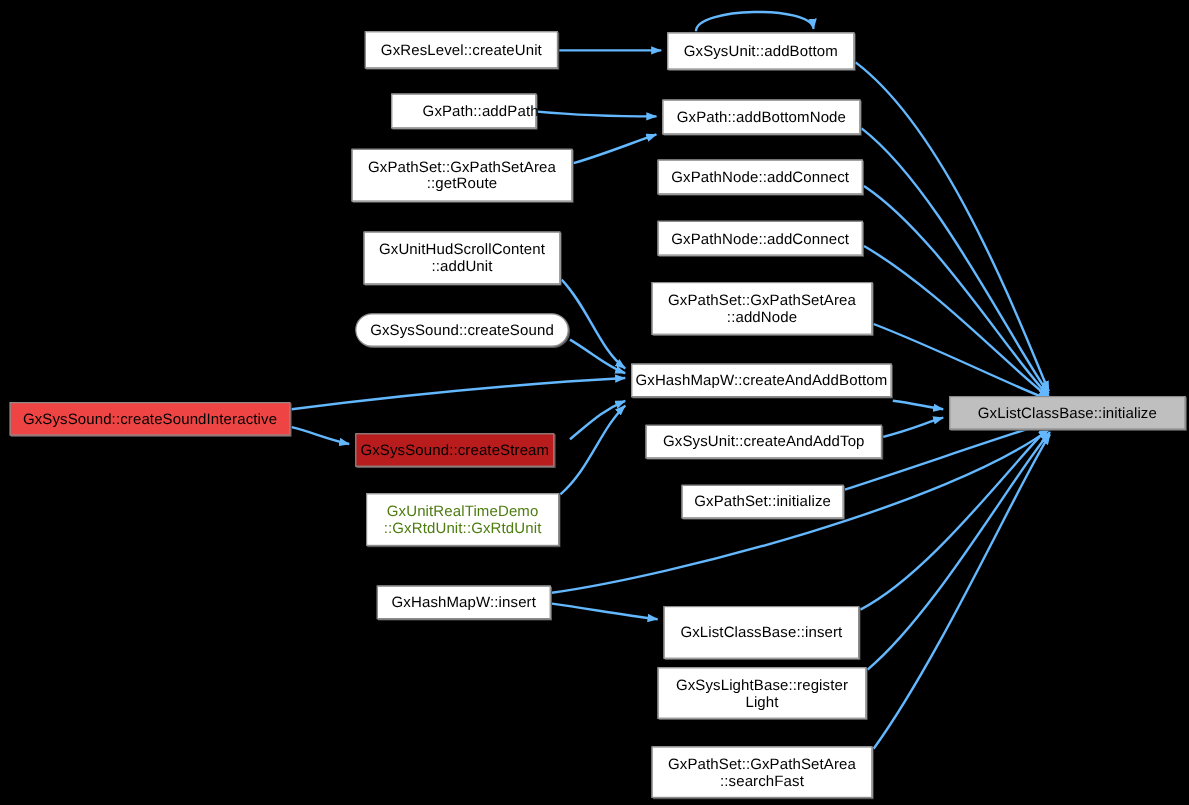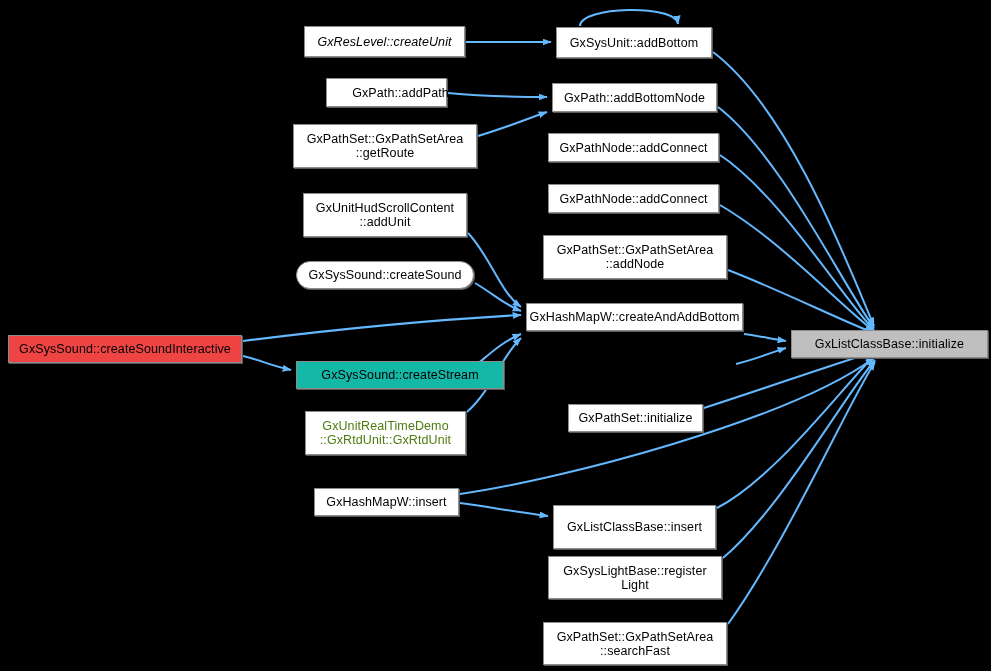--- a/index.html
+++ b/index.html
@@ -86,37 +86,38 @@
         <path d="M704,408 C760,390 840,362 874,352" fill="none" stroke="#63b8ff" stroke-width="2" marker-end="url(#arrowhead)"></path>
         <path d="M717,508 C775,478 840,390 874,356" fill="none" stroke="#63b8ff" stroke-width="2" marker-end="url(#arrowhead)"></path>
         <path d="M460,494 C560,480 790,420 874,358" fill="none" stroke="#63b8ff" stroke-width="2" marker-end="url(#arrowhead)"></path>
         <path d="M460,503 C490,507 515,512 548,516" fill="none" stroke="#63b8ff" stroke-width="2" marker-end="url(#arrowhead)"></path>
         <path d="M723,558 C780,510 845,395 875,360" fill="none" stroke="#63b8ff" stroke-width="2" marker-end="url(#arrowhead)"></path>
         <path d="M728,624 C785,545 850,400 875,362" fill="none" stroke="#63b8ff" stroke-width="2" marker-end="url(#arrowhead)"></path>
       </g>
   </svg>
 
   <div id="node-layer">
-      <div class="node" style="left: 304px; top: 26px; width: 161px; height: 31px; border-color: rgb(140, 140, 140); background: rgb(255, 255, 255); color: rgb(0, 0, 0); font-style: italic;"><span class="node-label">GxResLevel::createUnit</span></div>
+      <div class="node" style="left: 304px; top: 26px; width: 161px; height: 31px; border-color: rgb(140, 140, 140); background: rgb(255, 255, 255); color: rgb(0, 0, 0);"><span class="node-label">GxResLevel::createUnit</span></div>
       <div class="node" style="left: 556px; top: 27px; width: 156px; height: 31px; border-color: rgb(140, 140, 140); background: rgb(255, 255, 255); color: rgb(0, 0, 0); justify-content: center;"><span class="node-label">GxSysUnit::addBottom</span></div>
       <div class="node" style="left: 326px; top: 78px; width: 121px; height: 29px; border-color: rgb(140, 140, 140); background: rgb(255, 255, 255); color: rgb(0, 0, 0); padding-left: 28px;"><span class="node-label">GxPath::addPath</span></div>
       <div class="node" style="left: 552px; top: 83px; width: 165px; height: 29px; border-color: rgb(140, 140, 140); background: rgb(255, 255, 255); color: rgb(0, 0, 0);"><span class="node-label">GxPath::addBottomNode</span></div>
       <div class="node" style="left: 293px; top: 124px; width: 184px; height: 44px; border-color: rgb(140, 140, 140); background: rgb(255, 255, 255); color: rgb(0, 0, 0);"><span class="node-label">GxPathSet::GxPathSetArea
 ::getRoute</span></div>
       <div class="node" style="left: 548px; top: 133px; width: 171px; height: 29px; border-color: rgb(140, 140, 140); background: rgb(255, 255, 255); color: rgb(0, 0, 0);"><span class="node-label">GxPathNode::addConnect</span></div>
       <div class="node" style="left: 548px; top: 184px; width: 171px; height: 29px; border-color: rgb(140, 140, 140); background: rgb(255, 255, 255); color: rgb(0, 0, 0);"><span class="node-label">GxPathNode::addConnect</span></div>
       <div class="node" style="left: 303px; top: 193px; width: 164px; height: 44px; border-color: rgb(140, 140, 140); background: rgb(255, 255, 255); color: rgb(0, 0, 0);"><span class="node-label">GxUnitHudScrollContent
 ::addUnit</span></div>
       <div class="node" style="left: 543px; top: 235px; width: 184px; height: 44px; border-color: rgb(140, 140, 140); background: rgb(255, 255, 255); color: rgb(0, 0, 0);"><span class="node-label">GxPathSet::GxPathSetArea
 ::addNode</span></div>
       <div class="node" style="left: 296px; top: 261px; width: 178px; height: 28px; border-color: rgb(140, 140, 140); background: rgb(255, 255, 255); color: rgb(0, 0, 0); border-radius: 14px;"><span class="node-label">GxSysSound::createSound</span></div>
       <div class="node" style="left: 526px; top: 303px; width: 217px; height: 28px; border-color: rgb(140, 140, 140); background: rgb(255, 255, 255); color: rgb(0, 0, 0);"><span class="node-label">GxHashMapW::createAndAddBottom</span></div>
       <div class="node" style="left: 8px; top: 335px; width: 234px; height: 28px; border-color: rgb(140, 140, 140); background: #ef4444; color: rgb(0, 0, 0);"><span class="node-label">GxSysSound::createSoundInteractive</span></div>
       <div class="node highlight" style="left: 791px; top: 330px; width: 197px; height: 28px; border-color: rgb(140, 140, 140); background: rgb(191, 191, 191); color: rgb(0, 0, 0);"><span class="node-label">GxListClassBase::initialize</span></div>
-      <div class="node" style="left: 296px; top: 361px; width: 208px; height: 28px; border-color: rgb(140, 140, 140); background: #14b8a6; color: rgb(0, 0, 0);"><span class="node-label">GxSysSound::createStream</span></div>
+      <div class="node" style="left: 538px; top: 354px; width: 197px; height: 28px; border-color: rgb(140, 140, 140); background: rgb(255, 255, 255); color: rgb(0, 0, 0);"><span class="node-label">GxSysUnit::createAndAddTop</span></div>
+      <div class="node" style="left: 296px; top: 361px; width: 166px; height: 28px; border-color: rgb(140, 140, 140); background: #b91c1c; color: rgb(0, 0, 0);"><span class="node-label">GxSysSound::createStream</span></div>
       <div class="node" style="left: 305px; top: 411px; width: 161px; height: 44px; border-color: rgb(140, 140, 140); background: rgb(255, 255, 255); color: #4d7c0f;"><span class="node-label">GxUnitRealTimeDemo
 ::GxRtdUnit::GxRtdUnit</span></div>
       <div class="node" style="left: 568px; top: 404px; width: 135px; height: 28px; border-color: rgb(140, 140, 140); background: rgb(255, 255, 255); color: rgb(0, 0, 0);"><span class="node-label">GxPathSet::initialize</span></div>
       <div class="node" style="left: 314px; top: 488px; width: 145px; height: 28px; border-color: rgb(140, 140, 140); background: rgb(255, 255, 255); color: rgb(0, 0, 0);"><span class="node-label">GxHashMapW::insert</span></div>
       <div class="node" style="left: 553px; top: 505px; width: 163px; height: 44px; border-color: rgb(140, 140, 140); background: rgb(255, 255, 255); color: rgb(0, 0, 0);"><span class="node-label">GxListClassBase::insert</span></div>
       <div class="node" style="left: 548px; top: 556px; width: 174px; height: 43px; border-color: rgb(140, 140, 140); background: rgb(255, 255, 255); color: rgb(0, 0, 0);"><span class="node-label">GxSysLightBase::register
 Light</span></div>
       <div class="node" style="left: 543px; top: 622px; width: 184px; height: 43px; border-color: rgb(140, 140, 140); background: rgb(255, 255, 255); color: rgb(0, 0, 0);"><span class="node-label">GxPathSet::GxPathSetArea
 ::searchFast</span></div>
     </div>

